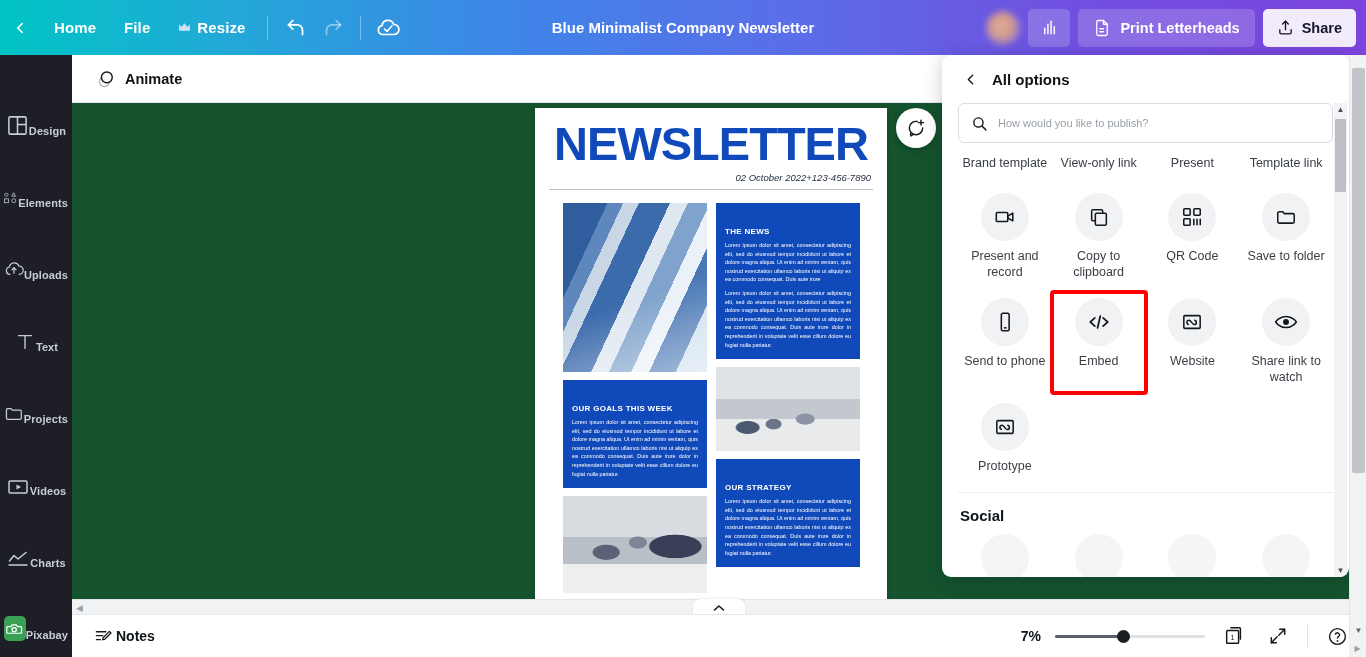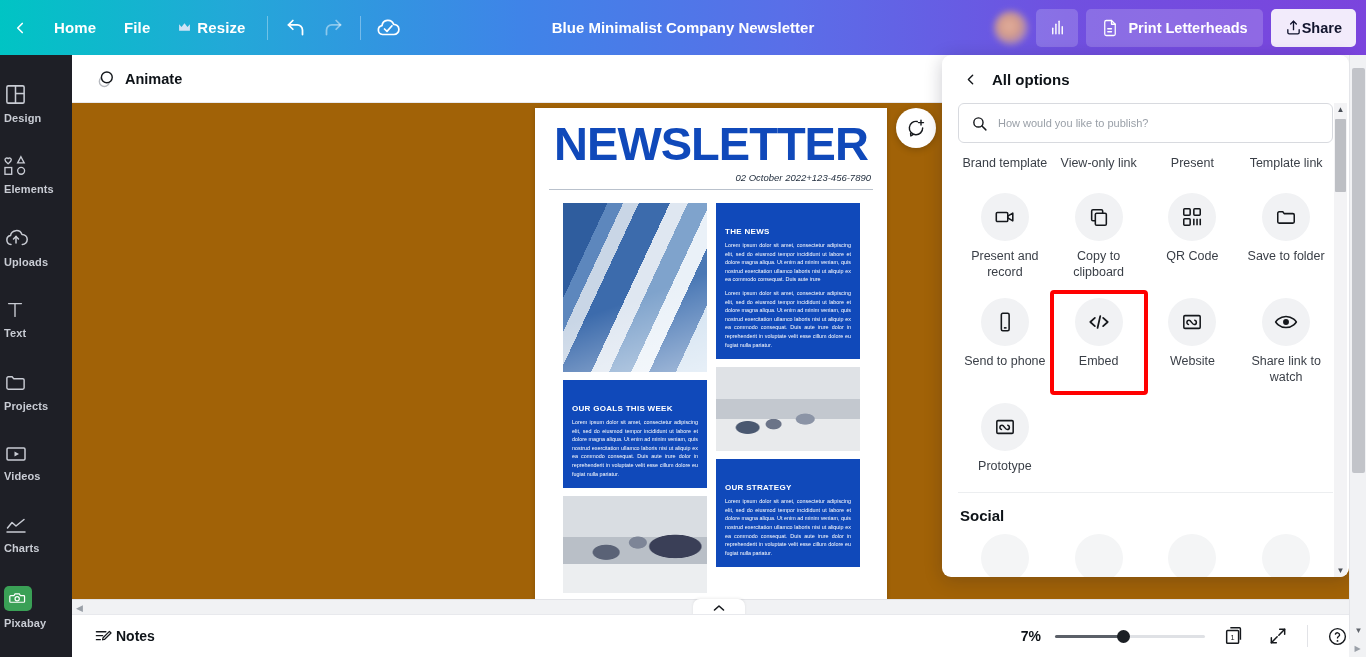--- a/index.html
+++ b/index.html
@@ -47,33 +47,33 @@
     width: 42px; height: 38px; border-radius: 5px; background: rgba(255,255,255,.18);
     display: flex; align-items: center; justify-content: center; cursor: pointer;
   }
   .btn-print {
     height: 38px; border-radius: 5px; background: rgba(255,255,255,.18);
     display: flex; align-items: center; gap: 9px; padding: 0 15px; cursor: pointer;
     color: #fff; font-size: 14.5px; font-weight: bold;
   }
   .btn-share {
     height: 38px; border-radius: 5px; background: #f2ebfb;
-    display: flex; align-items: center; gap: 0; padding: 0 14px; cursor: pointer;
+    display: flex; align-items: center; gap: 8px; padding: 0 14px; cursor: pointer;
     color: #11142d; font-size: 14.5px; font-weight: bold;
   }
 
   
   .rail {
     position: absolute; top: 55px; left: 0; width: 72px; height: 602px;
     background: #1e1f26; z-index: 30;
     display: flex; flex-direction: column; align-items: center; padding-top: 14px;
   }
   .rail-item {
     width: 64px; height: 68px; margin-bottom: 4px; border-radius: 6px;
-    display: flex; flex-direction: column; align-items: flex-start; justify-content: center;
+    display: flex; flex-direction: row; align-items: flex-end; justify-content: center;
     cursor: pointer; color: #c9ccd4;
   }
   .rail-label { font-size: 11px; margin-top: 6px; font-weight: bold; letter-spacing: .1px; }
   .rail-pixa {
     width: 28px; height: 25px; border-radius: 5px; background: #3aa056;
     display: flex; align-items: center; justify-content: center;
   }
 
   
   .subbar {
@@ -82,21 +82,21 @@
     border-bottom: 1px solid #e8e9ed; z-index: 20;
   }
   .animate-btn {
     display: flex; align-items: center; gap: 9px; height: 34px; padding: 0 10px;
     border-radius: 5px; cursor: pointer; color: #0e1318; font-size: 14.5px; font-weight: bold;
   }
 
   
   .canvas {
     position: absolute; top: 103px; left: 72px; width: 1294px; height: 504px;
-    background: #a16207; overflow: hidden; z-index: 10;
+    background: #14532d; overflow: hidden; z-index: 10;
   }
   .page {
     position: absolute; left: 463px; top: 5px; width: 352px; height: 494px;
     background: #fff; box-shadow: 0 1px 4px rgba(0,0,0,.18);
     overflow: hidden;
   }
   .nl-head { padding: 12px 14px 0 14px; }
   .nl-title {
     font-family: "Liberation Sans", sans-serif;
     font-weight: bold; font-size: 47px; line-height: 48px; color: #1049ba;

